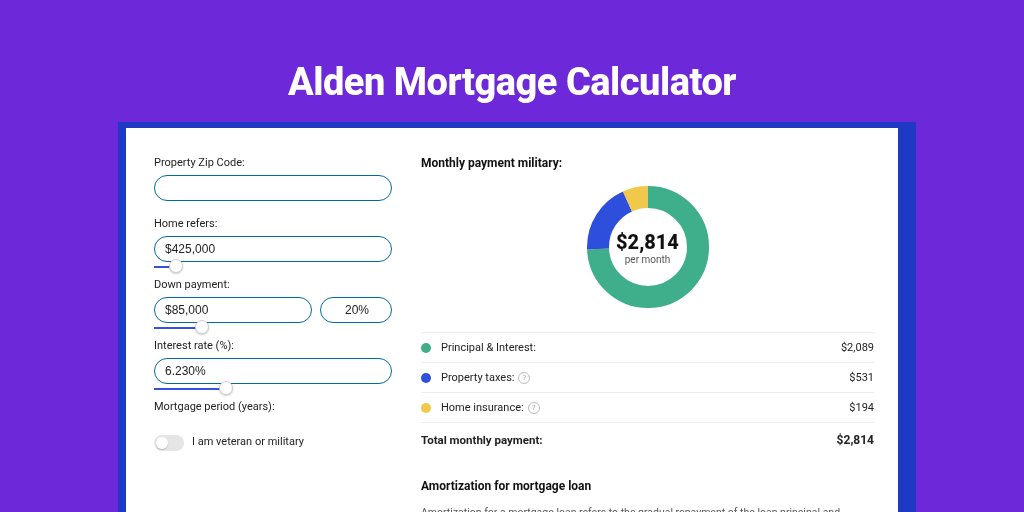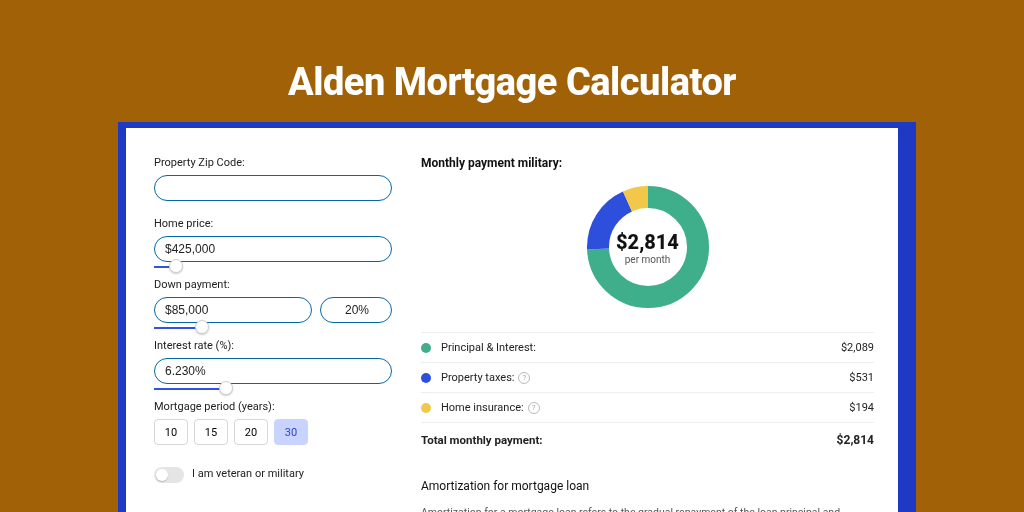--- a/index.html
+++ b/index.html
@@ -1,17 +1,17 @@
 <!DOCTYPE html>
 <html><head>
 <meta charset="utf-8">
 <style>
   * { box-sizing: border-box; margin: 0; padding: 0; }
   html, body { width: 1024px; height: 512px; overflow: hidden; font-family: -apple-system, BlinkMacSystemFont, "Segoe UI", Roboto, Arial, sans-serif; }
-  .bg { width: 1024px; height: 512px; background: #a16207; position: relative; }
+  .bg { width: 1024px; height: 512px; background: #6d28d9; position: relative; }
   .title { color: #fff; font-size: 38px; font-weight: 800; text-align: center; padding-top: 60px; letter-spacing: -0.5px; }
   .card-shadow { position: absolute; left: 118px; top: 122px; width: 798px; height: 400px; background: #1e3ac4; }
   .card { position: absolute; left: 126px; top: 128px; width: 772px; height: 400px; background: #fff; display: flex; }
   .left { width: 283px; padding: 28px 0 0 28px; }
   .right { flex: 1; padding: 28px 24px 0 12px; }
   .lbl { font-size: 11px; color: #222; margin-bottom: 6px; }
   .input { width: 238px; height: 26px; border: 1px solid #0369a1; border-radius: 16px; padding: 0 10px; font-size: 12px; color: #222; background: #fff; }
   .field { margin-bottom: 16px; position: relative; }
   .row { display: flex; gap: 8px; }
   .input.sm { width: 158px; }
@@ -35,40 +35,40 @@
   .legend { border-top: 1px solid #eee; }
   .legend-row { display: flex; align-items: center; height: 30px; border-bottom: 1px solid #eee; }
   .dot { width: 10px; height: 10px; border-radius: 50%; margin-right: 10px; }
   .legend-lbl { font-size: 11px; color: #222; flex: 1; display: flex; align-items: center; gap: 4px; text-align: right; }
   .legend-val { font-size: 11px; color: #222; }
   .info { width: 12px; height: 12px; border: 1px solid #bbb; border-radius: 50%; font-size: 8px; color: #aaa; display: inline-flex; align-items: center; justify-content: center; }
   .total-row { display: flex; align-items: center; height: 34px; font-weight: 700; }
   .total-row .legend-lbl { font-size: 11.5px; }
   .total-row .legend-val { font-size: 12px; }
   .amort { margin-top: 22px; }
-  .amort-head { font-size: 12px; font-weight: 400; color: #111; margin-bottom: 12px; }
+  .amort-head { font-size: 12px; font-weight: 700; color: #111; margin-bottom: 12px; }
   .amort-body { font-size: 10.5px; color: #555; line-height: 1.5; }
 </style>
 </head>
 <body>
 
 <div class="bg">
   <div class="title">Alden Mortgage Calculator</div>
   <div class="card-shadow"></div>
   <div class="card">
 
     <div class="left">
 
       <div class="field">
         <div class="lbl">Property Zip Code:</div>
         <input class="input" value="" style="">
       </div>
 
       <div class="field">
-        <div class="lbl">Home price:</div>
+        <div class="lbl">Home refers:</div>
         <input class="input" value="$425,000" style="">
         <div class="slider-track" style="width:22px;"></div>
         <div class="slider-thumb" style="left:15px;"></div>
       </div>
 
       <div class="field">
         <div class="lbl">Down payment:</div>
         <div class="row">
           <input class="input sm" value="$85,000" style="">
           <input class="input xs" value="20%" style="">
@@ -79,26 +79,20 @@
 
       <div class="field">
         <div class="lbl">Interest rate (%):</div>
         <input class="input" value="6.230%" style="">
         <div class="slider-track" style="width:72px;"></div>
         <div class="slider-thumb" style="left:65px;"></div>
       </div>
 
       <div class="field" style="margin-bottom:0;">
         <div class="lbl">Mortgage period (years):</div>
-        <div class="periods">
-          <div class="period">10</div>
-          <div class="period">15</div>
-          <div class="period">20</div>
-          <div class="period active">30</div>
-        </div>
       </div>
 
       <div class="toggle-row">
         <div class="toggle"></div>
         <div class="toggle-lbl">I am veteran or military</div>
       </div>
 
     </div>
 
     <div class="right">

